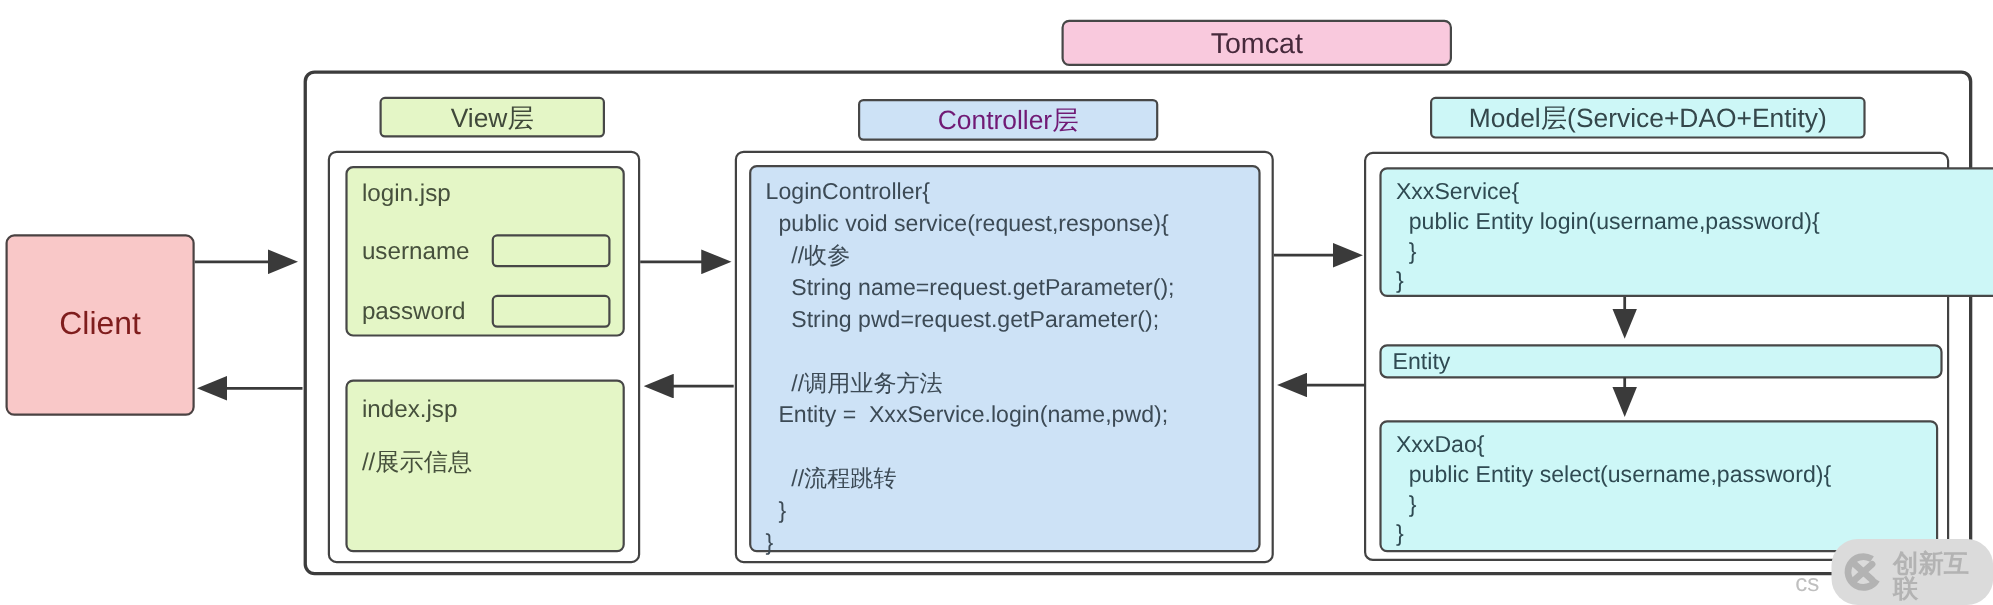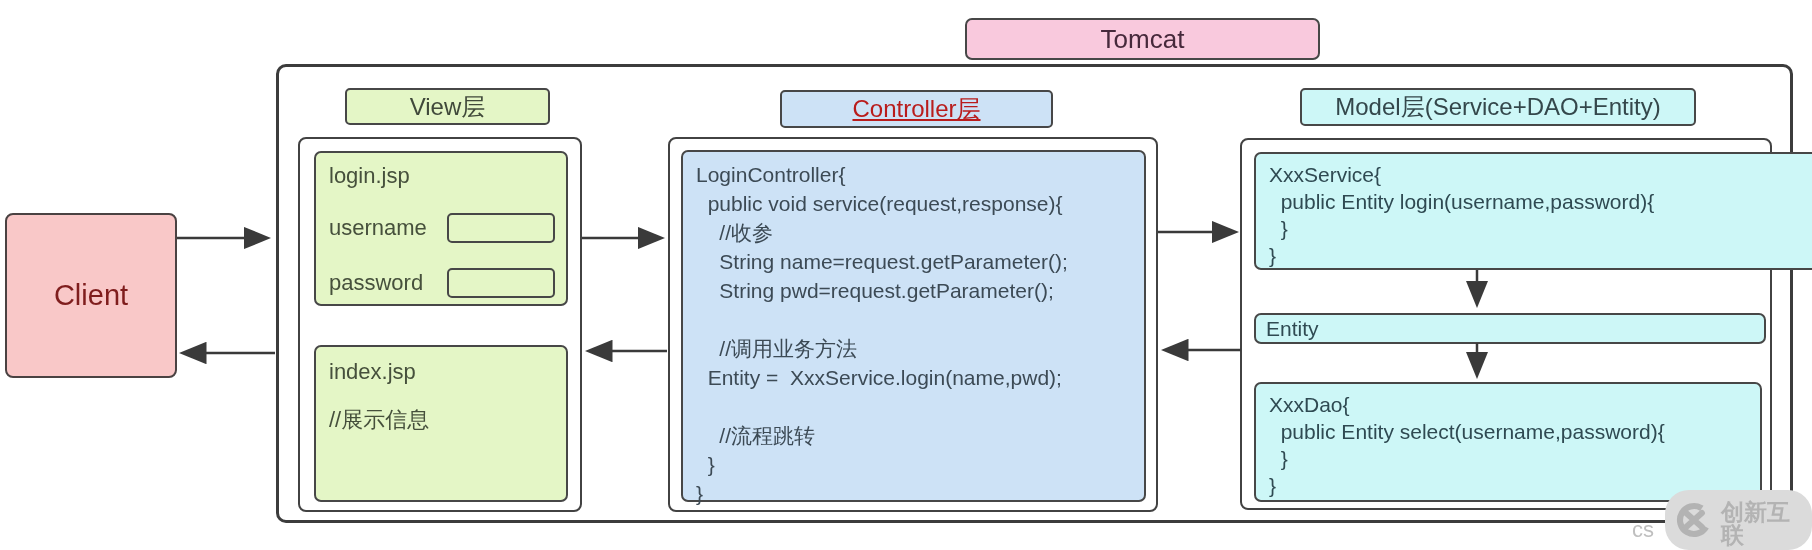--- a/index.html
+++ b/index.html
@@ -10,21 +10,21 @@
   body{font-family:"Liberation Sans","DejaVu Sans",sans-serif; background:#fff;}
   #canvas{position:relative; width:1812px; height:550px; background:#fff; overflow:hidden;}
 
   .abs{position:absolute;}
 
   
   .pill{display:flex; align-items:center; justify-content:center;
         border:2px solid #474747; border-radius:5px; font-size:24px; color:#3b3b3b;}
   .pill.pink{background:var(--pink); border-radius:7px; color:#46293b; font-size:26px;}
   .pill.green{background:var(--green); color:#40493a;}
-  .pill.blue{background:var(--blue); color:#b91c1c;text-decoration:underline;}
+  .pill.blue{background:var(--blue); color:#701a75;}
   .pill.cyan{background:var(--cyan); color:#34474b;}
 
   
   .frame{border:3px solid var(--border); border-radius:10px; background:#fff;}
   .container{border:2.5px solid #424242; border-radius:8px; background:#fff;}
   .innerbox{border:2px solid #474747; border-radius:7px;}
   .innerbox.green{background:var(--green); color:#46503c;}
   .innerbox.blue{background:var(--blue); color:#3c4a55;}
   .innerbox.cyan{background:var(--cyan); color:#2f4a52;}
 

